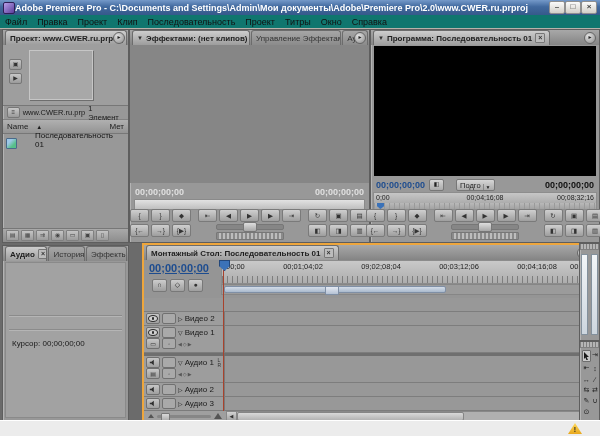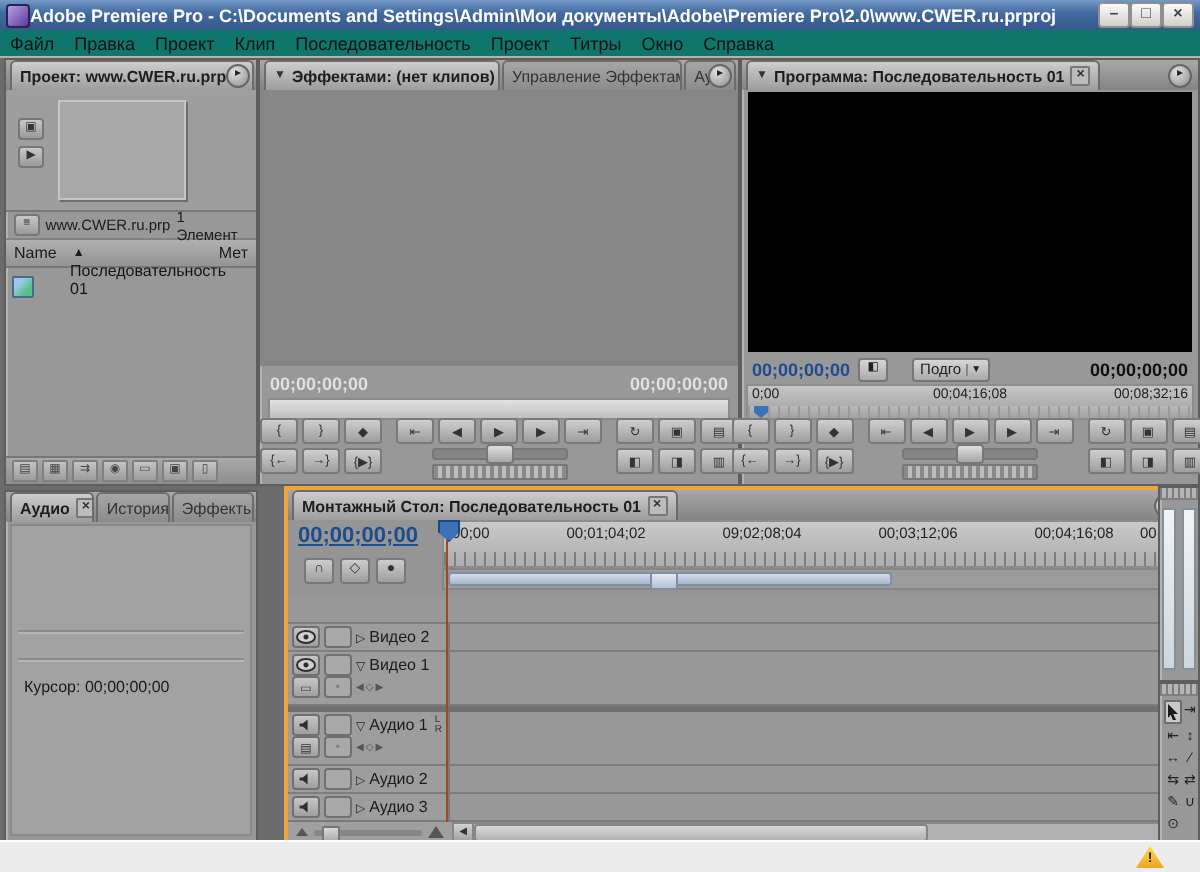--- a/index.html
+++ b/index.html
@@ -263,21 +263,21 @@
         <span class="flyout">▼</span>
         <span>Программа: Последовательность 01</span>
         <span class="tabx">×</span>
       </div>
       <span class="pmenu">▸</span>
     </div>
     <div class="vidarea black" style="top:16px;height:130px;"></div>
     <div class="tcrow" style="top:148px;">
       <span class="tc blue">00;00;00;00</span>
       <span class="qbtn">◧</span>
-      <span class="fitbtn" style="margin-left:8px;">
+      <span class="fitbtn" style="margin-left:8px;align-items:flex-end;">
         <span>Подго</span>
         <em>▼</em>
       </span>
       <span class="tc dark" style="margin-left:auto;">00;00;00;00</span>
     </div>
     <div class="miniruler" style="top:162px;">
       <span style="left:2px;">0;00</span>
       <span style="left:50%;transform:translateX(-50%);">00;04;16;08</span>
       <span style="right:2px;">00;08;32;16</span>
     </div>

